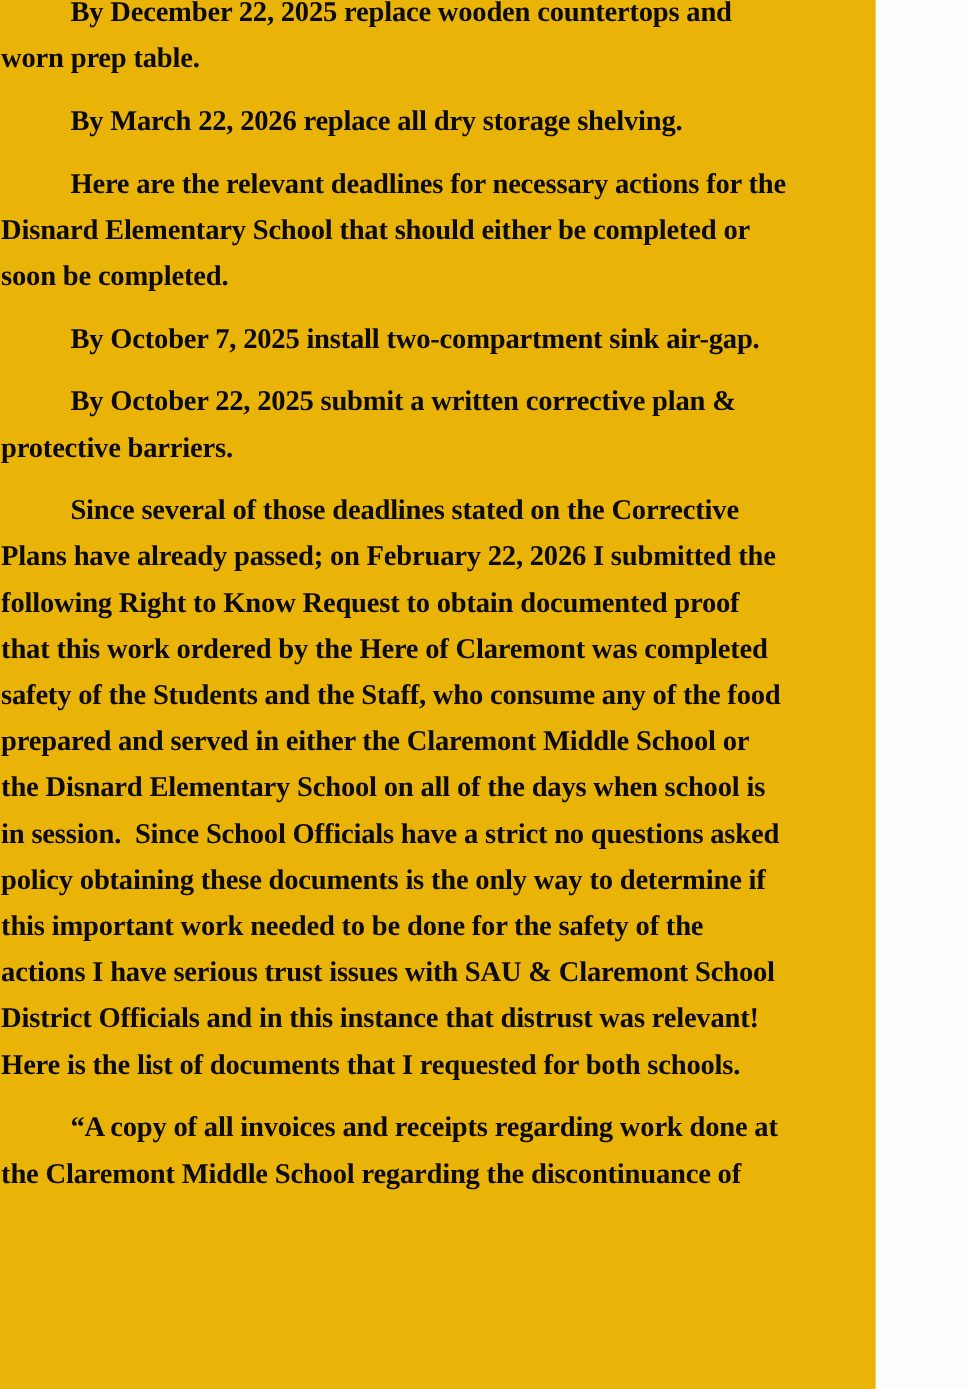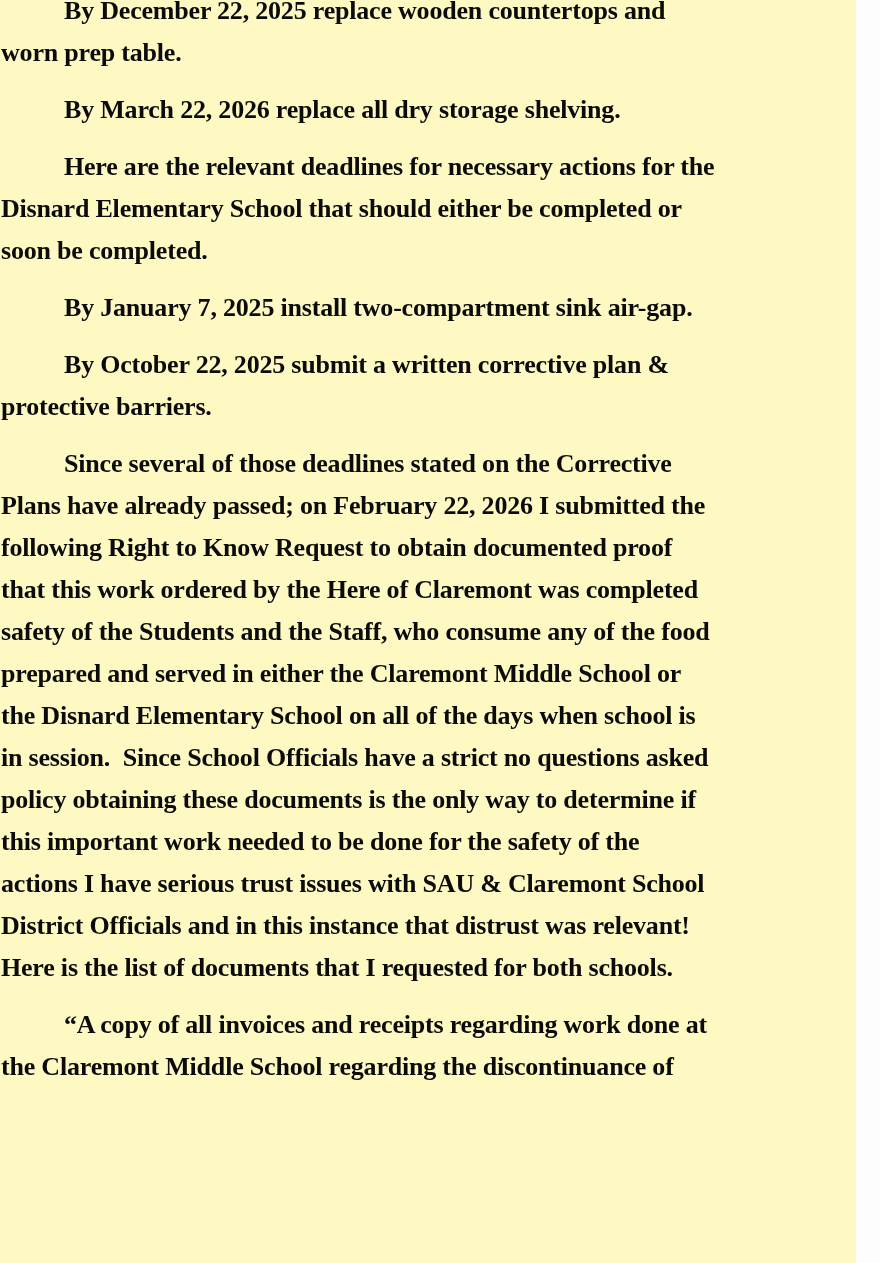--- a/index.html
+++ b/index.html
@@ -7,23 +7,23 @@
     padding: 0;
     width: 880px;
     height: 1263px;
     overflow: hidden;
   }
   body {
     background: #fdfdfd;
     font-family: "Liberation Serif", "DejaVu Serif", serif;
   }
   .page {
-    width: 856px;
+    width: 796px;
     height: 1263px;
-    background: #fef9c3;
+    background: #eab308;
     overflow: hidden;
     box-sizing: border-box;
   }
   .doc {
     margin-top: -10px;
     color: #0b0b0b;
     font-weight: 700;
     font-size: 26px;
     line-height: 42px;
     letter-spacing: -0.2px;
@@ -50,21 +50,21 @@
       </div>
       <div class="paragraph">
         <div class="text-line">By March 22, 2026 replace all dry storage shelving.</div>
       </div>
       <div class="paragraph">
         <div class="text-line">Here are the relevant deadlines for necessary actions for the</div>
         <div class="text-line">Disnard Elementary School that should either be completed or</div>
         <div class="text-line">soon be completed.</div>
       </div>
       <div class="paragraph">
-        <div class="text-line">By January 7, 2025 install two-compartment sink air-gap.</div>
+        <div class="text-line">By October 7, 2025 install two-compartment sink air-gap.</div>
       </div>
       <div class="paragraph">
         <div class="text-line">By October 22, 2025 submit a written corrective plan &amp;</div>
         <div class="text-line">protective barriers.</div>
       </div>
       <div class="paragraph">
         <div class="text-line">Since several of those deadlines stated on the Corrective</div>
         <div class="text-line">Plans have already passed; on February 22, 2026 I submitted the</div>
         <div class="text-line">following Right to Know Request to obtain documented proof</div>
         <div class="text-line">that this work ordered by the Here of Claremont was completed</div>

